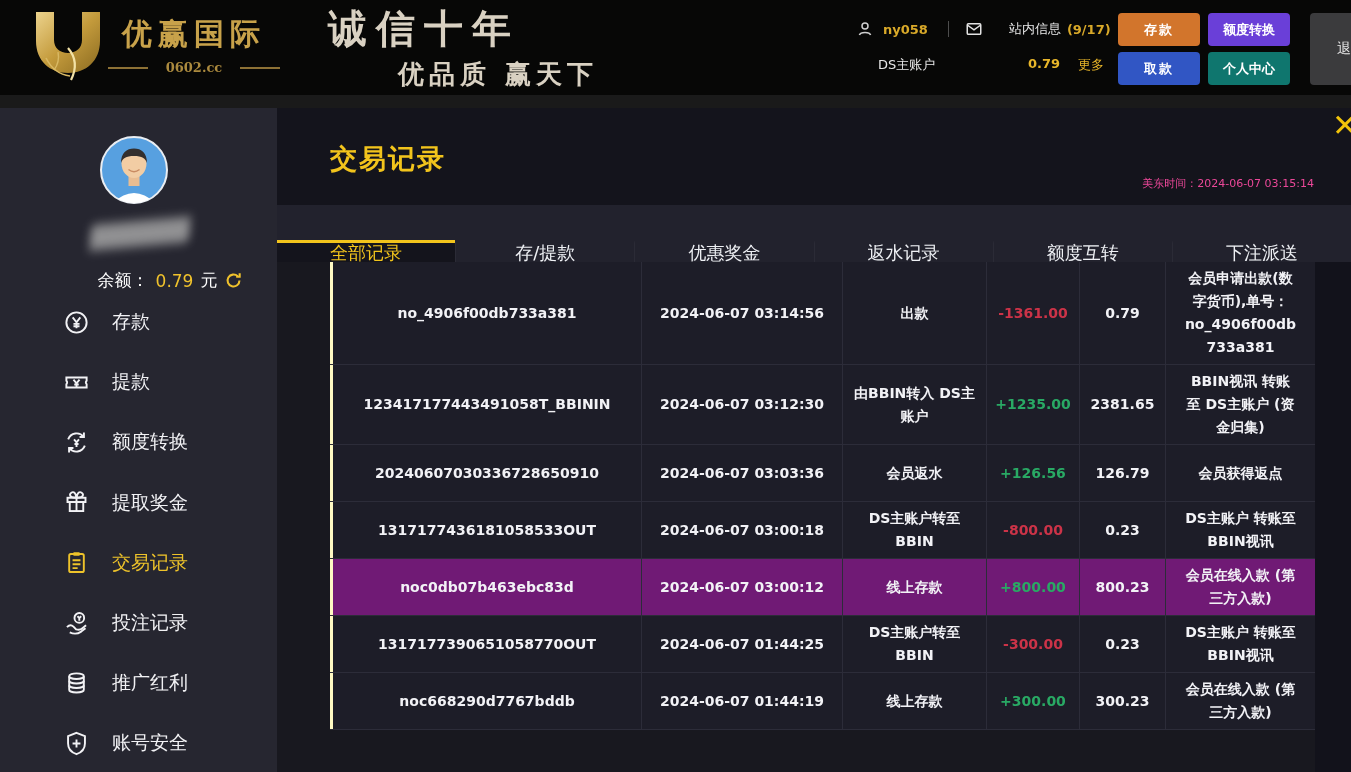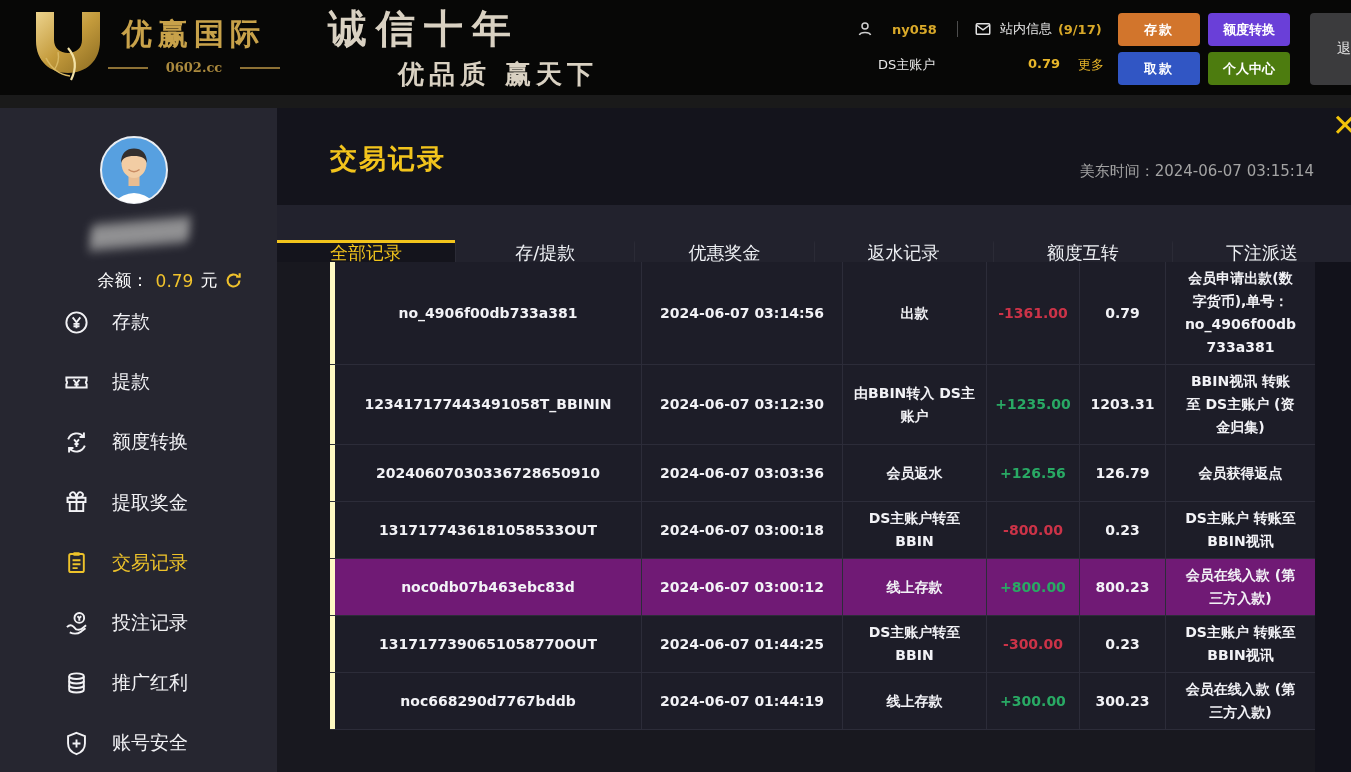--- a/index.html
+++ b/index.html
@@ -19,38 +19,38 @@
   .brand-dash { height:2px; flex:1; background:#8d7135; }
   .slogan { position:absolute; left:328px; top:2px; color:#d9d1c2;
             font-family:"DejaVu Serif","Liberation Serif",serif; }
   .slogan-main { font-size:39px; font-weight:bold; letter-spacing:9px; white-space:nowrap; }
   .slogan-sub { font-size:26px; font-weight:bold; letter-spacing:5px; margin-left:70px; margin-top:1px; white-space:nowrap; }
 
   .user-info { position:absolute; left:856px; top:0; width:255px; height:95px; font-size:13px; }
   .ui-row1 { position:absolute; top:20px; left:0; display:flex; align-items:center; }
   .person-ic { width:18px; height:18px; color:#cfcfcf; }
   .person-ic svg, .mail-ic svg, .refresh-ic svg { width:100%; height:100%; display:block; }
-  .username { color:#d9a929; font-weight:bold; margin-left:18px; }
+  .username { color:#d9a929; font-weight:bold; margin-left:9px; }
   .vsep { width:1px; height:16px; background:#4d4d4d; margin:0 16px 0 20px; }
   .mail-ic { width:18px; height:18px; color:#e3e3e3; margin-right:8px; }
-  .msg-label { color:#e8e8e8; }
+  .msg-label { color:#e8e8e8;margin-left:18px; }
   .msg-count { color:#d9a929; font-weight:bold; margin-left:6px; }
   .acct-label { position:absolute; top:56px; left:22px; color:#e8e8e8; }
   .acct-balance { position:absolute; top:56px; left:172px; color:#e8b62a; font-weight:bold; }
   .more-link { position:absolute; top:56px; left:222px; color:#e8b62a; cursor:pointer; }
 
   .header-buttons { position:absolute; left:1118px; top:13px; display:grid;
                     grid-template-columns:82px 82px; grid-auto-rows:33px; gap:6px 8px; }
   .hbtn { border:none; border-radius:4px; color:#fff; font-size:13px; font-weight:bold;
           display:flex; align-items:center; justify-content:center; cursor:pointer; letter-spacing:2px;
           font-family:inherit; }
   .hbtn-deposit  { background:#d2752c; }
   .hbtn-transfer { background:#6a3fd8; letter-spacing:0; }
   .hbtn-withdraw { background:#3156c4; }
-  .hbtn-profile  { background:#4d7c0f; letter-spacing:0; }
+  .hbtn-profile  { background:#0f766e; letter-spacing:0; }
   .logout-btn { position:absolute; left:1310px; top:13px; width:86px; height:72px; background:#3b3b3d;
                 border-radius:4px; color:#e8e8e8; font-size:14px; display:flex; align-items:center;
                 justify-content:center; letter-spacing:2px; cursor:pointer; }
 
   .divider-strip { position:absolute; top:95px; left:0; width:1351px; height:13px; background:#1a1a1a; }
 
   
   .sidebar { position:absolute; top:108px; left:0; width:277px; height:664px; background:#262630; }
   .avatar { position:absolute; top:27px; left:99px; width:70px; height:70px; }
   .avatar svg { width:100%; height:100%; }
@@ -66,38 +66,38 @@
                color:#f2f2f5; font-size:19px; cursor:pointer; }
   .menu-item.active { color:#eec32a; }
   .menu-icon { width:27px; height:27px; flex:0 0 27px; }
   .menu-icon svg { width:100%; height:100%; display:block; }
 
   
   .main { position:absolute; top:108px; left:277px; width:1074px; height:664px; background:#18181f; }
   .panel-header { position:relative; height:97px; background:#14141c; }
   .panel-title { position:absolute; left:53px; top:33px; font-size:27px; font-weight:bold;
                  color:#f2c41c; letter-spacing:2px; }
-  .panel-time { position:absolute; right:37px; top:54px; font-size:15px; color:#a3a3a3; }
+  .panel-time { position:absolute; right:37px; top:68px; font-size:11px; color:#ec4899; }
   .close-icon { position:absolute; right:-7px; top:2px; color:#f2c40a; font-size:31px;
                 font-weight:bold; cursor:pointer; line-height:1; }
 
   .tab-bar { display:flex; height:57px; background:#22222d; }
   .tab { flex:1; display:flex; align-items:center; justify-content:center; color:#eef0f4;
          font-size:18px; border-top:3px solid transparent; cursor:pointer;margin-top:35px; }
   .tab + .tab { border-left:1px solid rgba(255,255,255,0.045); }
   .tab.active { background:#14141c; color:#f2c41c; border-top-color:#f2c41c; }
 
   .table-wrap { margin-left:53px; width:986px; }
   .trow { display:grid; grid-template-columns:312px 201px 144px 93px 86px 150px;
           background:#1d1d28; border-bottom:1px solid #2c2c39; }
   .trow.hl { background:#701a75; }
   .tcell { display:flex; align-items:center; justify-content:center; text-align:center;
            color:#f2f2f6; font-size:14px; font-weight:600; border-right:1px solid #2c2c39;
            min-height:56px; padding:5px 8px; line-height:23px; }
-  .tcell:first-child { border-left:5px solid #fef9c3; }
+  .tcell:first-child { border-left:3px solid #fef9c3; }
   .tcell-remark { padding:5px 18px; overflow-wrap:anywhere; }
   .tcell-order { overflow-wrap:anywhere; }
   .tcell-amount.neg { color:#cc3348; }
   .tcell-amount.pos { color:#29a964; }
   .scroll-gutter { position:absolute; right:0; top:154px; width:36px; height:510px; background:#12121b; }
 </style>
 </head>
 <body>
 
 <div class="stage">
@@ -304,21 +304,21 @@
           <div class="tcell tcell-type">出款</div>
           <div class="tcell tcell-amount neg">-1361.00</div>
           <div class="tcell tcell-balance">0.79</div>
           <div class="tcell tcell-remark">会员申请出款(数字货币),单号：no_4906f00db733a381</div>
         </div>
         <div class="trow">
           <div class="tcell tcell-order">123417177443491058T_BBININ</div>
           <div class="tcell tcell-time">2024-06-07 03:12:30</div>
           <div class="tcell tcell-type">由BBIN转入 DS主账户</div>
           <div class="tcell tcell-amount pos">+1235.00</div>
-          <div class="tcell tcell-balance">1203.31</div>
+          <div class="tcell tcell-balance">2381.65</div>
           <div class="tcell tcell-remark">BBIN视讯 转账至 DS主账户 (资金归集)</div>
         </div>
         <div class="trow">
           <div class="tcell tcell-order">20240607030336728650910</div>
           <div class="tcell tcell-time">2024-06-07 03:03:36</div>
           <div class="tcell tcell-type">会员返水</div>
           <div class="tcell tcell-amount pos">+126.56</div>
           <div class="tcell tcell-balance">126.79</div>
           <div class="tcell tcell-remark">会员获得返点</div>
         </div>

